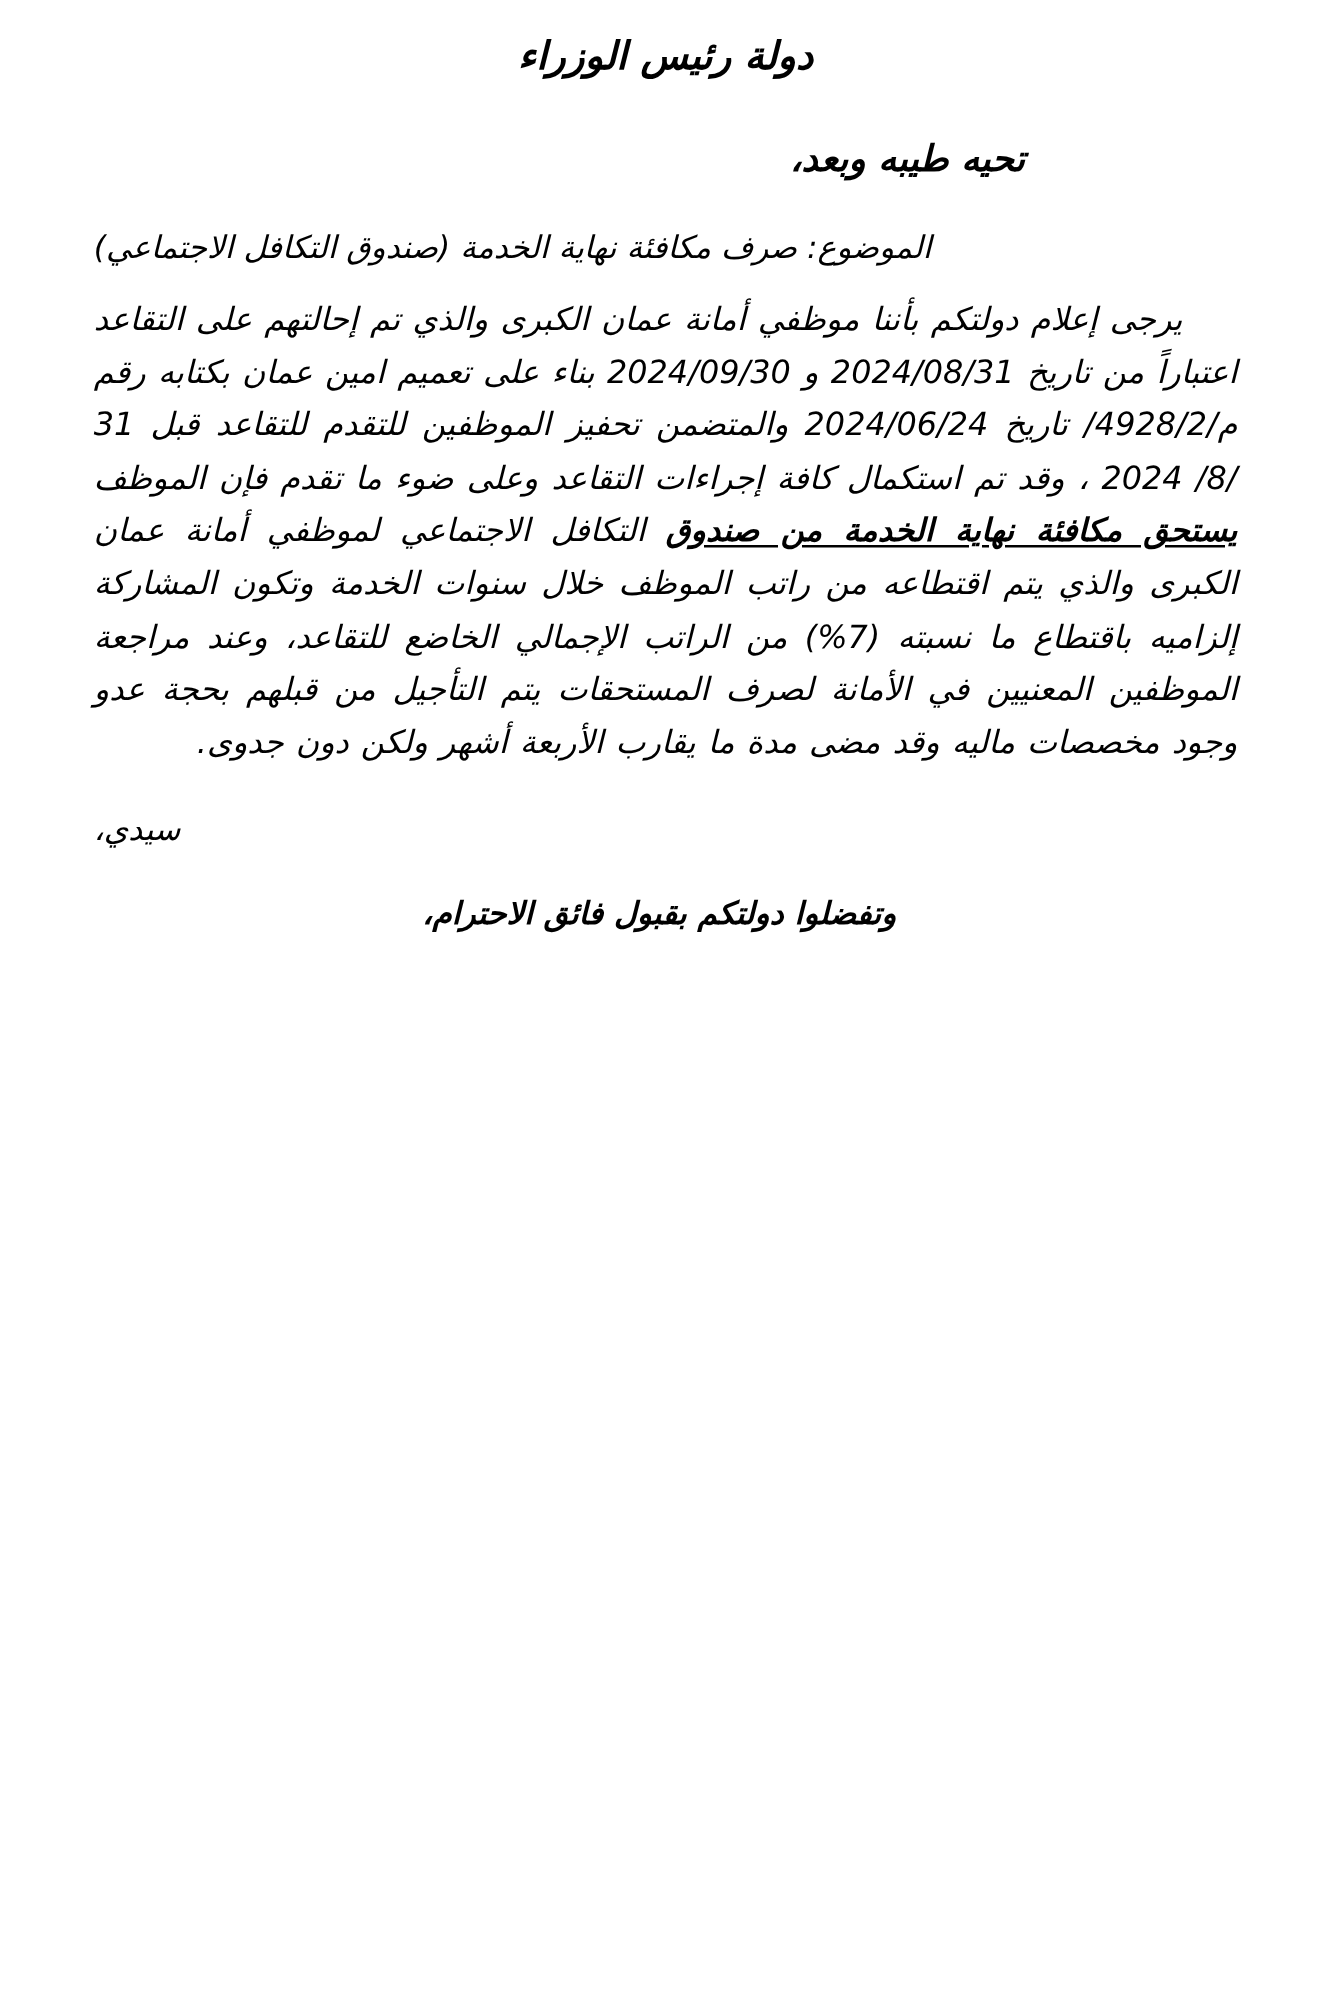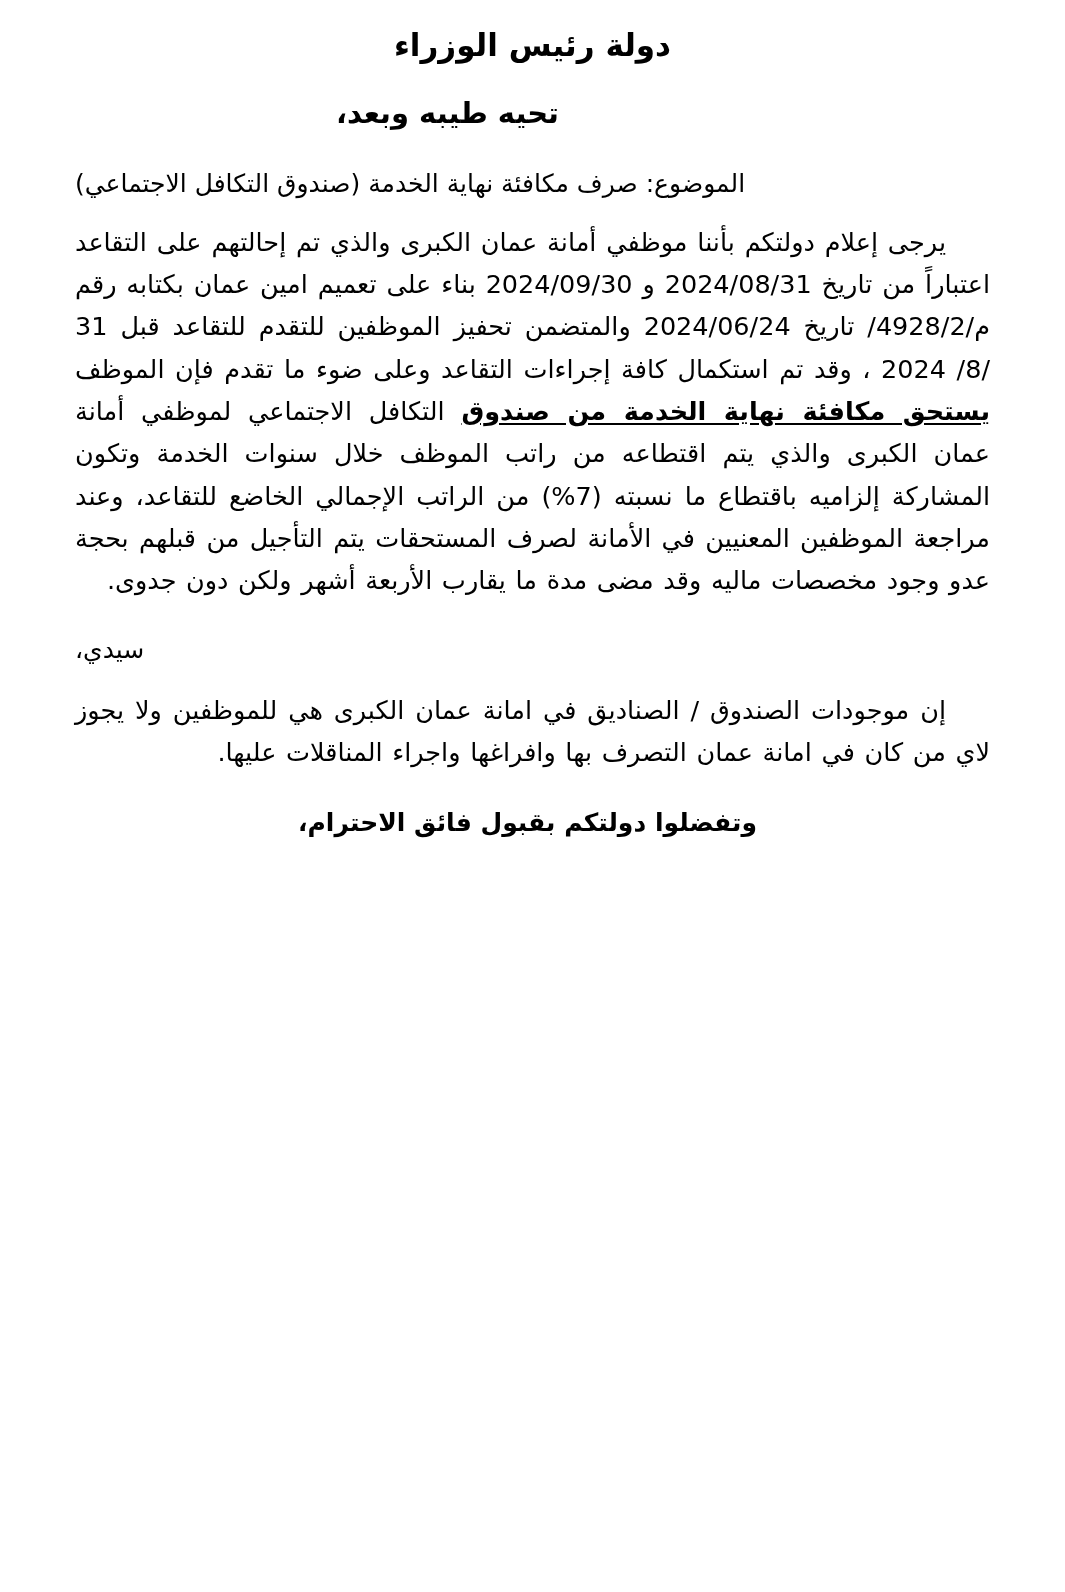--- a/index.html
+++ b/index.html
@@ -16,20 +16,21 @@
 
   .page {
     position: relative;
     width: 1065px;
     height: 1592px;
     margin: 0 auto;
     background: #ffffff;
     box-sizing: border-box;
     padding: 0;
     overflow: hidden;
+    font-style: italic;
   }
 
   .content {
     position: absolute;
     top: 0;
     right: 75px;
     left: 75px;
     width: auto;
   }
 
@@ -37,25 +38,25 @@
     text-align: center;
     font-weight: bold;
     font-size: 31px;
     line-height: 1.25;
     margin-top: 26px;
     margin-bottom: 0;
     letter-spacing: 0;
   }
 
   .greeting {
-    text-align: center;
+    text-align: right;
     font-weight: bold;
     font-size: 29px;
     line-height: 1.25;
-    margin-top: 30px;
+    margin-top: 44px;
     padding-right: 170px;
   }
 
   .subject-line {
     text-align: left;
     font-size: 25px;
     line-height: 1.35;
     margin-top: 36px;
     padding-right: 22px;
     font-weight: normal;
@@ -117,22 +118,19 @@
     <div class="greeting">تحيه طيبه وبعد،</div>
 
     <div class="subject-line">الموضوع: صرف مكافئة نهاية الخدمة (صندوق التكافل الاجتماعي)</div>
 
     <div class="par-block first">
       <p class="body-par"><span>يرجى إعلام دولتكم بأننا موظفي أمانة عمان الكبرى والذي تم إحالتهم على التقاعد اعتباراً من تاريخ 2024/08/31 و 2024/09/30 بناء على تعميم امين عمان بكتابه رقم م/4928/2/ تاريخ 2024/06/24 والمتضمن تحفيز الموظفين للتقدم للتقاعد قبل 31 /8/ 2024 ، وقد تم استكمال كافة إجراءات التقاعد وعلى ضوء ما تقدم فإن الموظف </span><span class="emph-underline">يستحق مكافئة نهاية الخدمة من صندوق</span><span> التكافل الاجتماعي لموظفي أمانة عمان الكبرى والذي يتم اقتطاعه من راتب الموظف خلال سنوات الخدمة وتكون المشاركة إلزاميه باقتطاع ما نسبته (7%) من الراتب الإجمالي الخاضع للتقاعد، وعند مراجعة الموظفين المعنيين في الأمانة لصرف المستحقات يتم التأجيل من قبلهم بحجة عدو وجود مخصصات ماليه وقد مضى مدة ما يقارب الأربعة أشهر ولكن دون جدوى.</span></p>
     </div>
 
     <div class="salutation-mid">سيدي،</div>
 
-    <div class="par-block">
-      <p class="body-par">إن موجودات الصندوق / الصناديق في امانة عمان الكبرى هي للموظفين ولا يجوز لاي من كان في امانة عمان التصرف بها وافراغها واجراء المناقلات عليها.</p>
-    </div>
 
 
 
     <div class="closing">وتفضلوا دولتكم بقبول فائق الاحترام،</div>
 
   </div>
 </div>
 
 </body></html>

